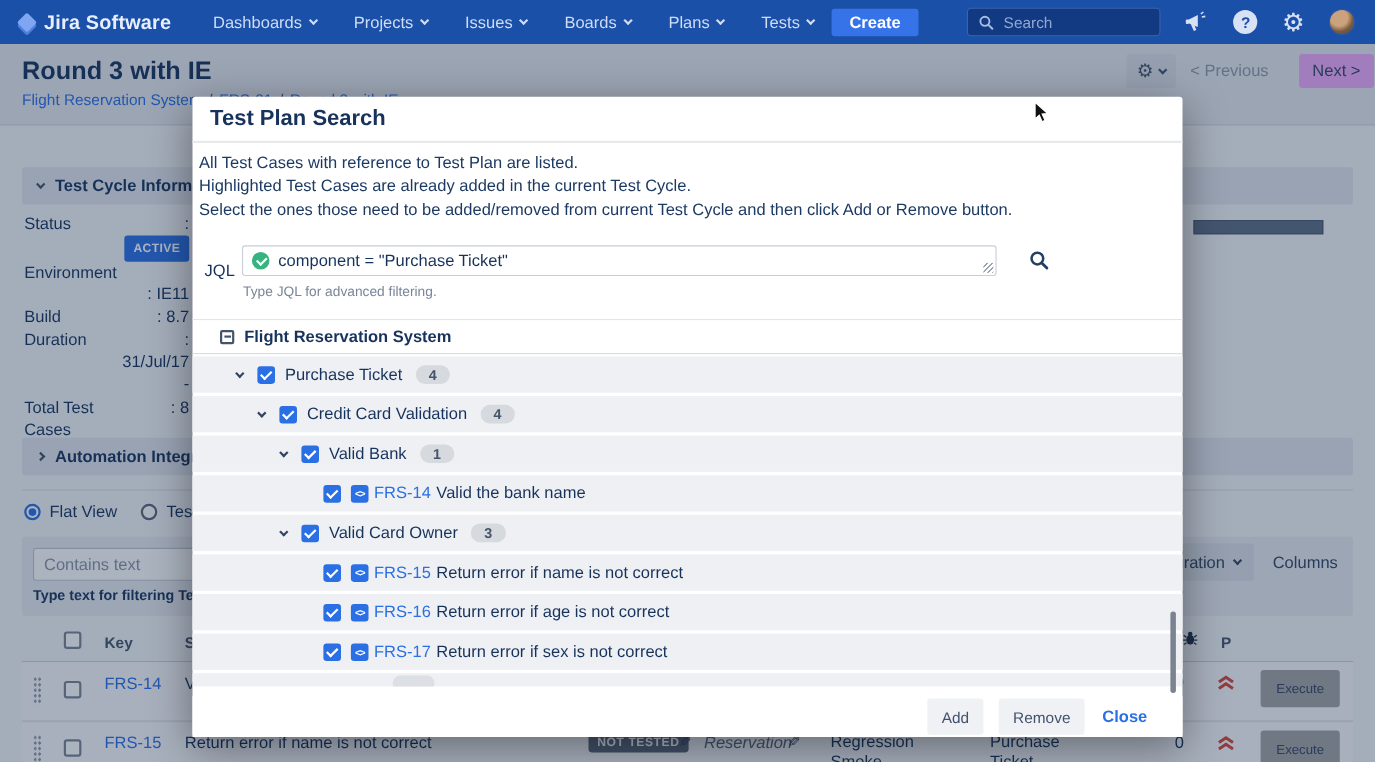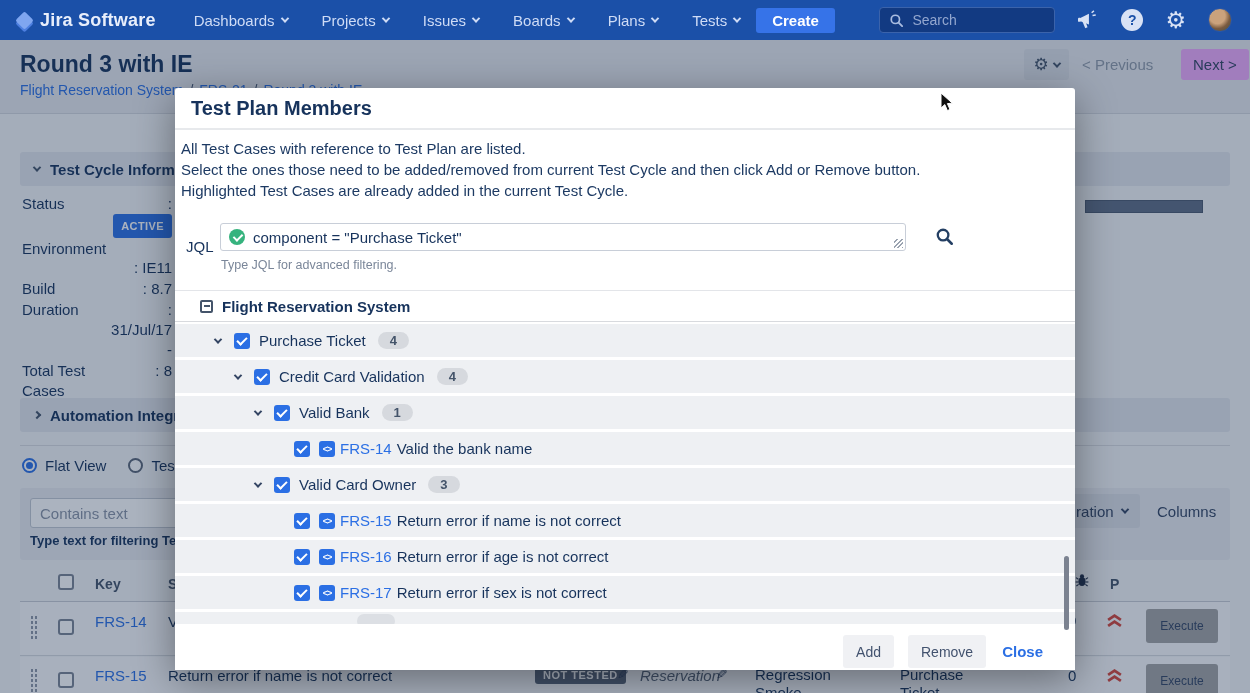--- a/index.html
+++ b/index.html
@@ -290,26 +290,26 @@
         <path d="M2 6.5 L8 2.5 L14 6.5" stroke="#d5453a" stroke-width="2.6" fill="none"></path>
         <path d="M2 12 L8 8 L14 12" stroke="#d5453a" stroke-width="2.6" fill="none"></path>
       </svg>
   </span>
   <button class="exec-btn" style="left:1146px; top:664px;">Execute</button>
 
   <div class="blanket"></div>
 
   <div class="modal">
     <div class="m-hdr">
-      <span class="m-title">Test Plan Members</span>
+      <span class="m-title">Test Plan Search</span>
     </div>
     <div class="m-desc">
       <div>All Test Cases with reference to Test Plan are listed.</div>
+      <div>Highlighted Test Cases are already added in the current Test Cycle.</div>
       <div>Select the ones those need to be added/removed from current Test Cycle and then click Add or Remove button.</div>
-      <div>Highlighted Test Cases are already added in the current Test Cycle.</div>
     </div>
 
     <div class="jql-row">
       <span class="jql-label">JQL</span>
       <div class="jql-box">
         <span class="okicon"></span>
         <span class="jql-text">component = "Purchase Ticket"</span>
         <span class="resize-corner"></span>
       </div>
       <span class="jql-search">

